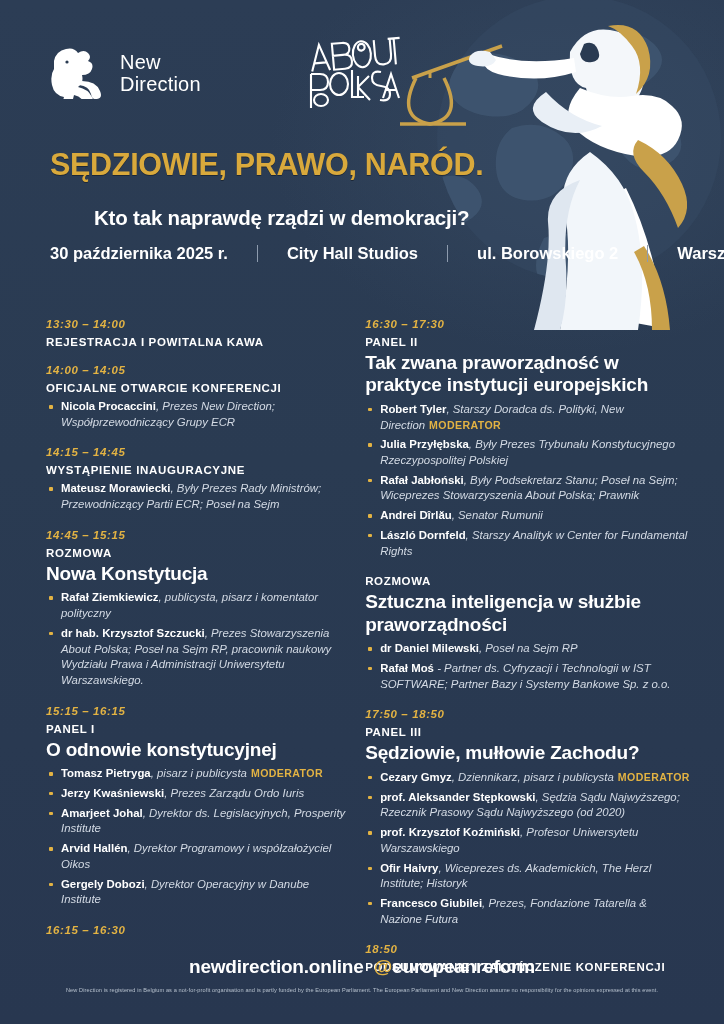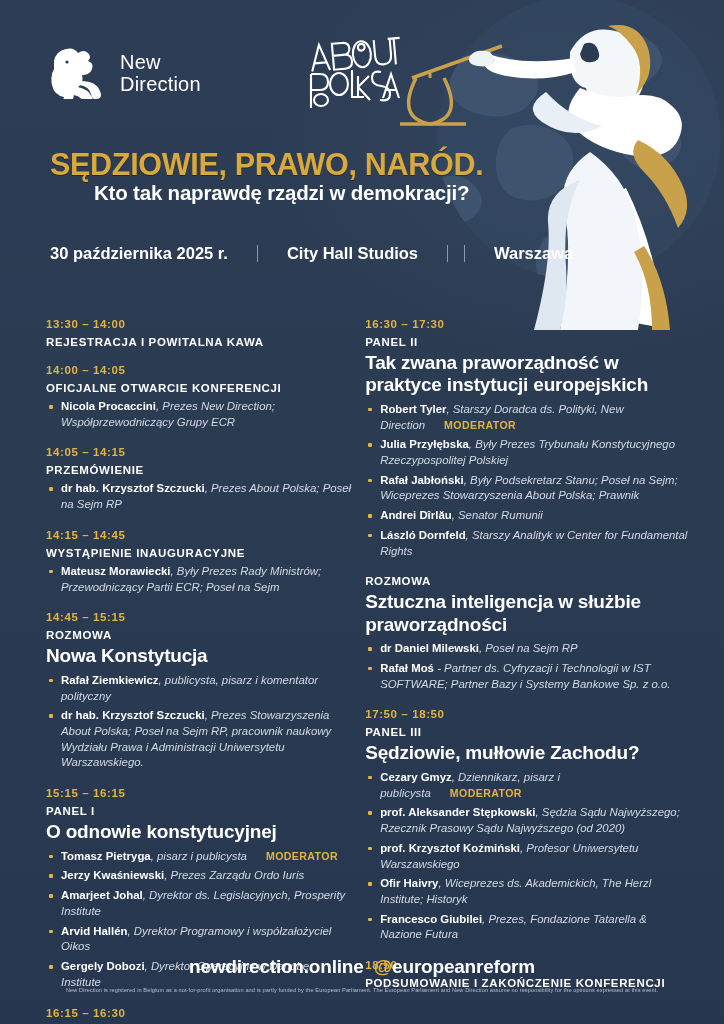--- a/index.html
+++ b/index.html
@@ -30,21 +30,21 @@
   .nd-text { font-size:20px; line-height:1.12; font-weight:400; color:#fff; letter-spacing:.2px; }
   .ap-logo { width:96px; height:78px; }
 
   .title-block { position:absolute; top:148px; left:50px; right:40px; }
   .title-main {
     font-size:30.5px; font-weight:bold; letter-spacing:-0.3px;
     color:#d9a93c; line-height:1.08;
     text-shadow:0 1px 0 rgba(0,0,0,.35);
   }
   .title-sub {
-    margin-top:0; padding-left:44px;
+    margin-top:25px; padding-left:44px;
     font-size:20.5px; font-weight:bold; color:#ffffff; letter-spacing:-0.2px;
   }
   .meta-row {
     position:absolute; top:244px; left:50px;
     display:flex; align-items:center; gap:16px;
     font-size:16.5px; font-weight:bold; color:#ffffff; white-space:nowrap;
   }
   .meta-row .seg { padding:0 13px; }
   .meta-row .seg:first-child { padding-left:0; }
   .meta-row .bar { width:1px; height:17px; background:#8d9bae; flex:none; }
@@ -52,20 +52,21 @@
   
   .agenda { position:absolute; top:318px; left:46px; right:34px; display:flex; gap:14px; }
   .col { width:310px; }
   .col.right { width:330px; }
 
   .slot { margin-bottom:16px; }
   .slot:last-child { margin-bottom:18px; }
   .slot .time {
     color:#e3b343; font-size:11.5px; font-weight:bold; letter-spacing:.6px;
     margin-bottom:6px;
+    font-style:italic;
   }
   .slot .kicker {
     font-size:11.5px; font-weight:bold; color:#ffffff; letter-spacing:.65px;
     text-transform:uppercase;
   }
   .slot .headline {
     font-size:19px; font-weight:bold; color:#ffffff; line-height:1.18;
     margin-top:4px; margin-bottom:5px; letter-spacing:-0.2px;
   }
   .people { list-style:none; margin-top:5px; }
@@ -75,21 +76,21 @@
     font-style:italic;
   }
   .people li:last-child { margin-bottom:0; }
   .people li::before {
     content:""; position:absolute; left:3px; top:6px;
     width:3.5px; height:3.5px; background:#e3b343; border-radius:1px;
   }
   .people .nm { font-weight:bold; font-style:normal; color:#ffffff; }
   .people .mod {
     font-style:normal; font-weight:bold; color:#e3b343;
-    letter-spacing:.4px; font-size:10.6px; margin-left:19px;text-align:right;
+    letter-spacing:.4px; font-size:10.6px; margin-left:4px;text-align:right;
   }
 
   
   .footer { position:absolute; left:0; right:0; bottom:0; height:74px; }
   .footer .handles {
     text-align:center; font-size:19px; font-weight:bold; color:#ffffff;
     margin-top:6px; letter-spacing:-0.2px;
   }
   .footer .handles .at { color:#e3b343; }
   .footer .disclaimer {
@@ -195,43 +196,37 @@
     <div class="title-block">
       <div class="title-main">SĘDZIOWIE, PRAWO, NARÓD.</div>
       <div class="title-sub">Kto tak naprawdę rządzi w demokracji?</div>
     </div>
 
     <div class="meta-row">
       <span class="seg">30 października 2025 r.</span>
       <span class="bar"></span>
       <span class="seg">City Hall Studios</span>
       <span class="bar"></span>
+      <span class="seg">ul. Borowskiego 2</span>
       <span class="bar"></span>
       <span class="seg">Warszawa</span>
     </div>
   </div>
 
   <div class="agenda">
     <div class="col left" id="col-left">
         <div class="slot">
           <div class="time">13:30 – 14:00</div>
           <div class="kicker">REJESTRACJA I POWITALNA KAWA</div>
         </div>
         <div class="slot">
           <div class="time">14:00 – 14:05</div>
           <div class="kicker">OFICJALNE OTWARCIE KONFERENCJI</div>
           <ul class="people">
             <li><span class="nm">Nicola Procaccini</span><span>, Prezes New Direction; Współprzewodniczący Grupy ECR</span></li>
-          </ul>
-        </div>
-        <div class="slot">
-          <div class="time">14:05 – 14:15</div>
-          <div class="kicker">PRZEMÓWIENIE</div>
-          <ul class="people">
-            <li><span class="nm">dr hab. Krzysztof Szczucki</span><span>, Prezes About Polska; Poseł na Sejm RP</span></li>
           </ul>
         </div>
         <div class="slot">
           <div class="time">14:15 – 14:45</div>
           <div class="kicker">WYSTĄPIENIE INAUGURACYJNE</div>
           <ul class="people">
             <li><span class="nm">Mateusz Morawiecki</span><span>, Były Prezes Rady Ministrów; Przewodniczący Partii ECR; Poseł na Sejm</span></li>
           </ul>
         </div>
         <div class="slot">

